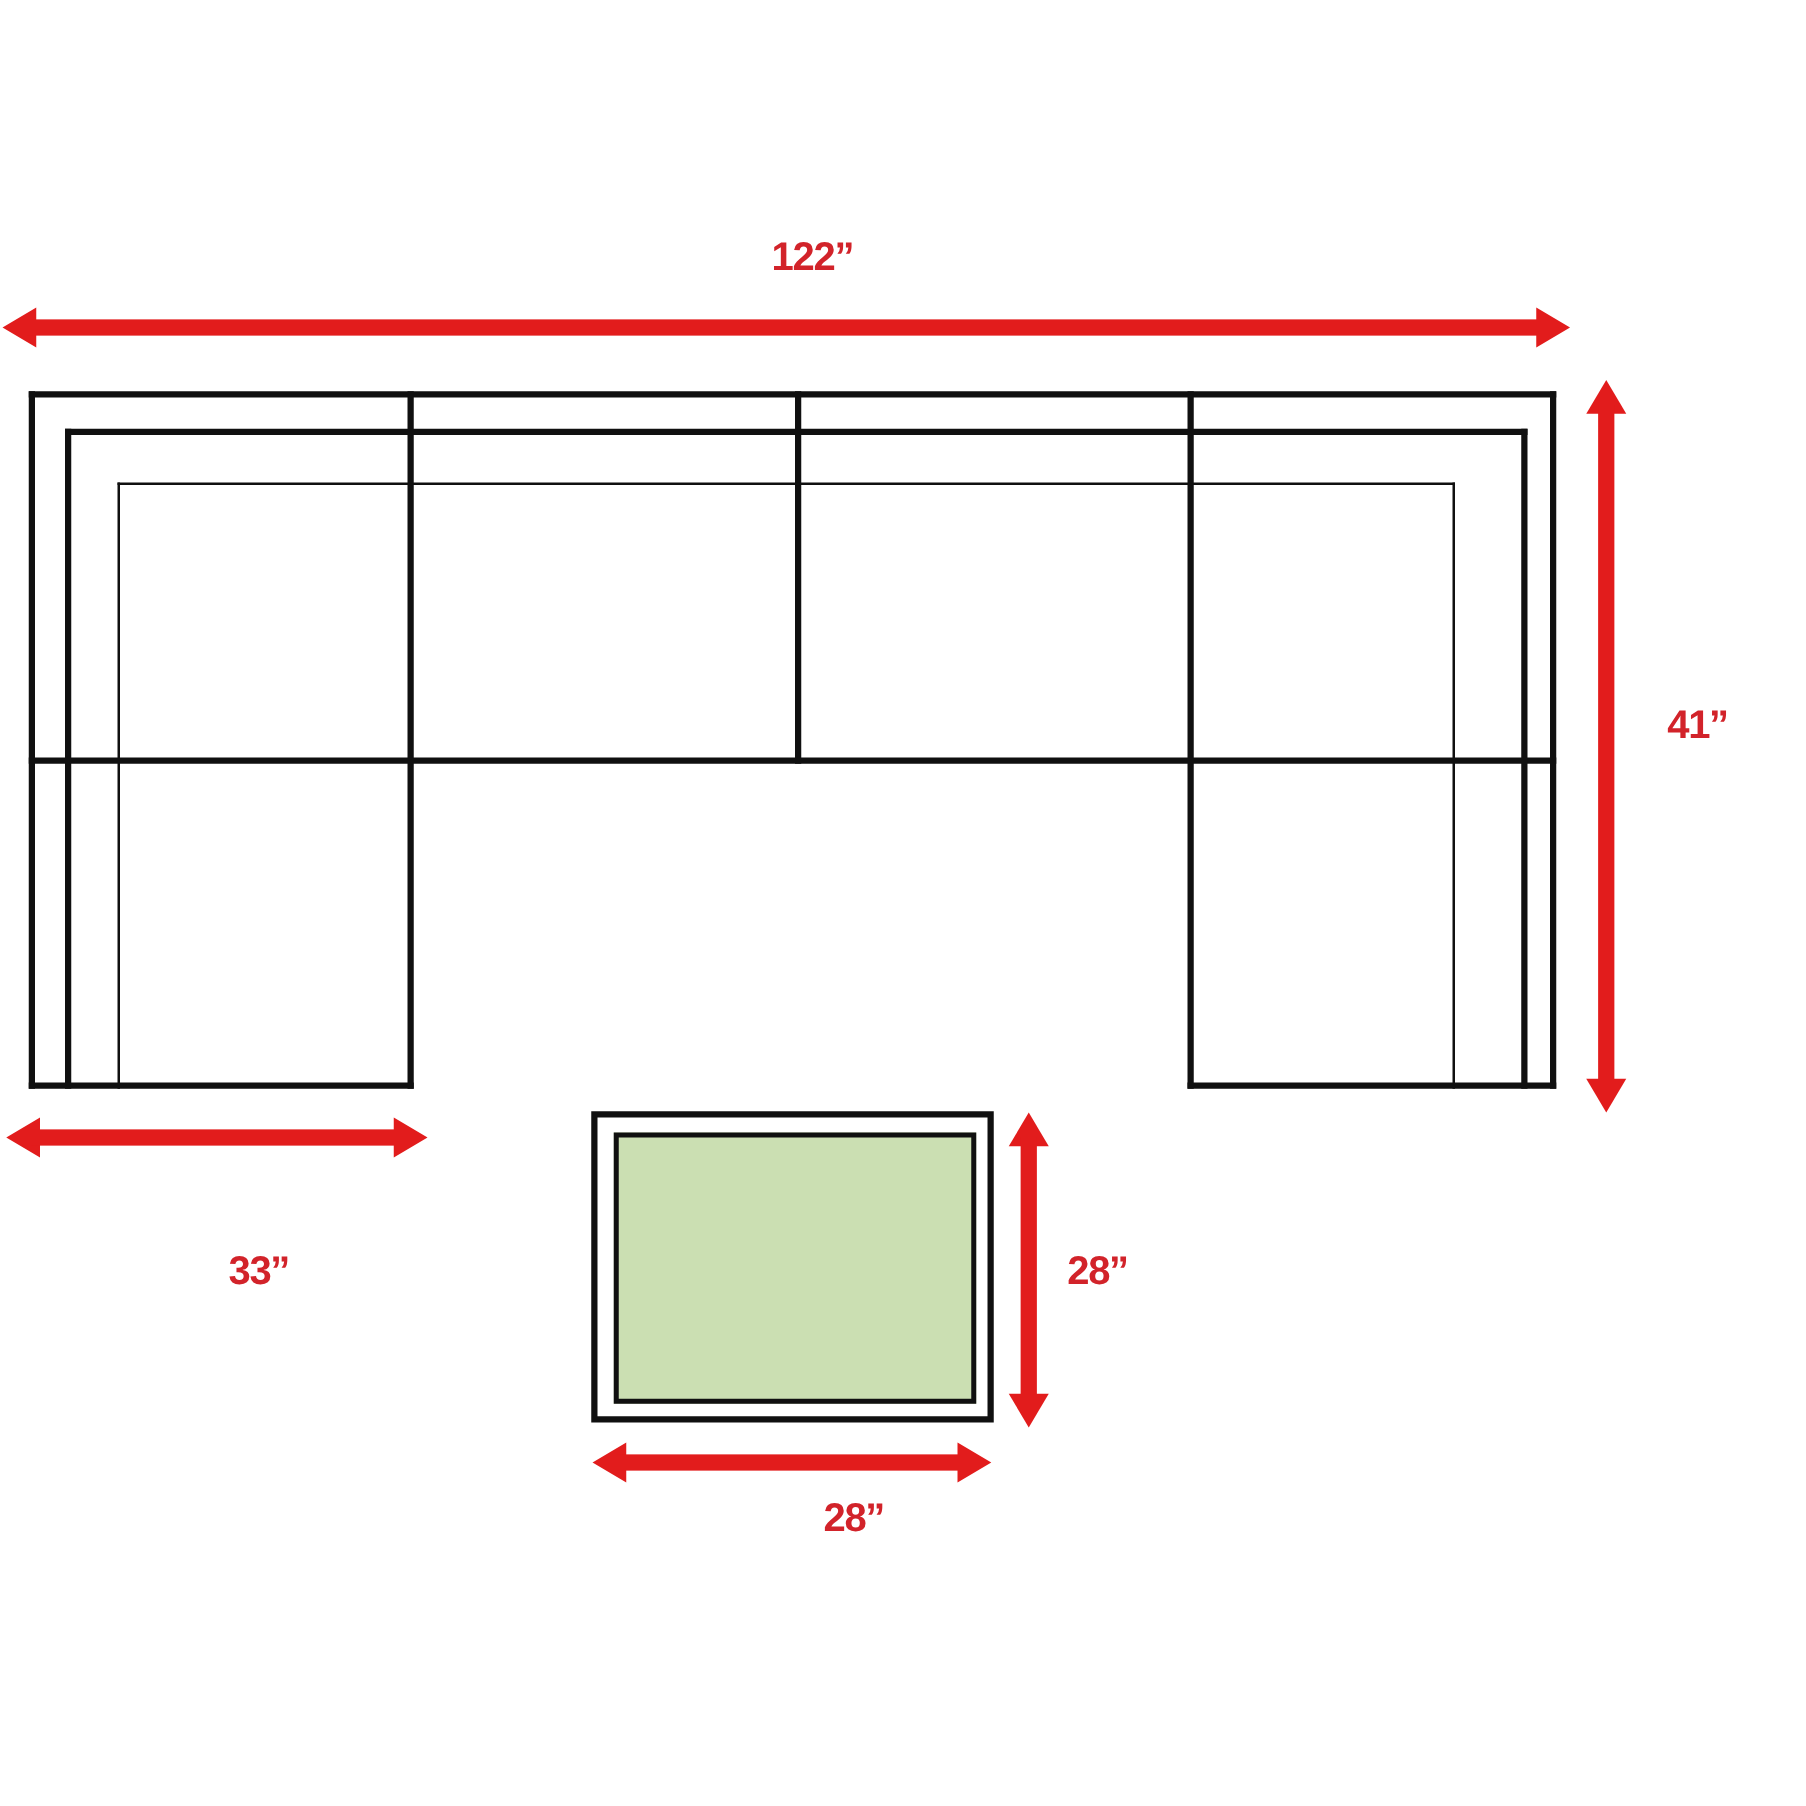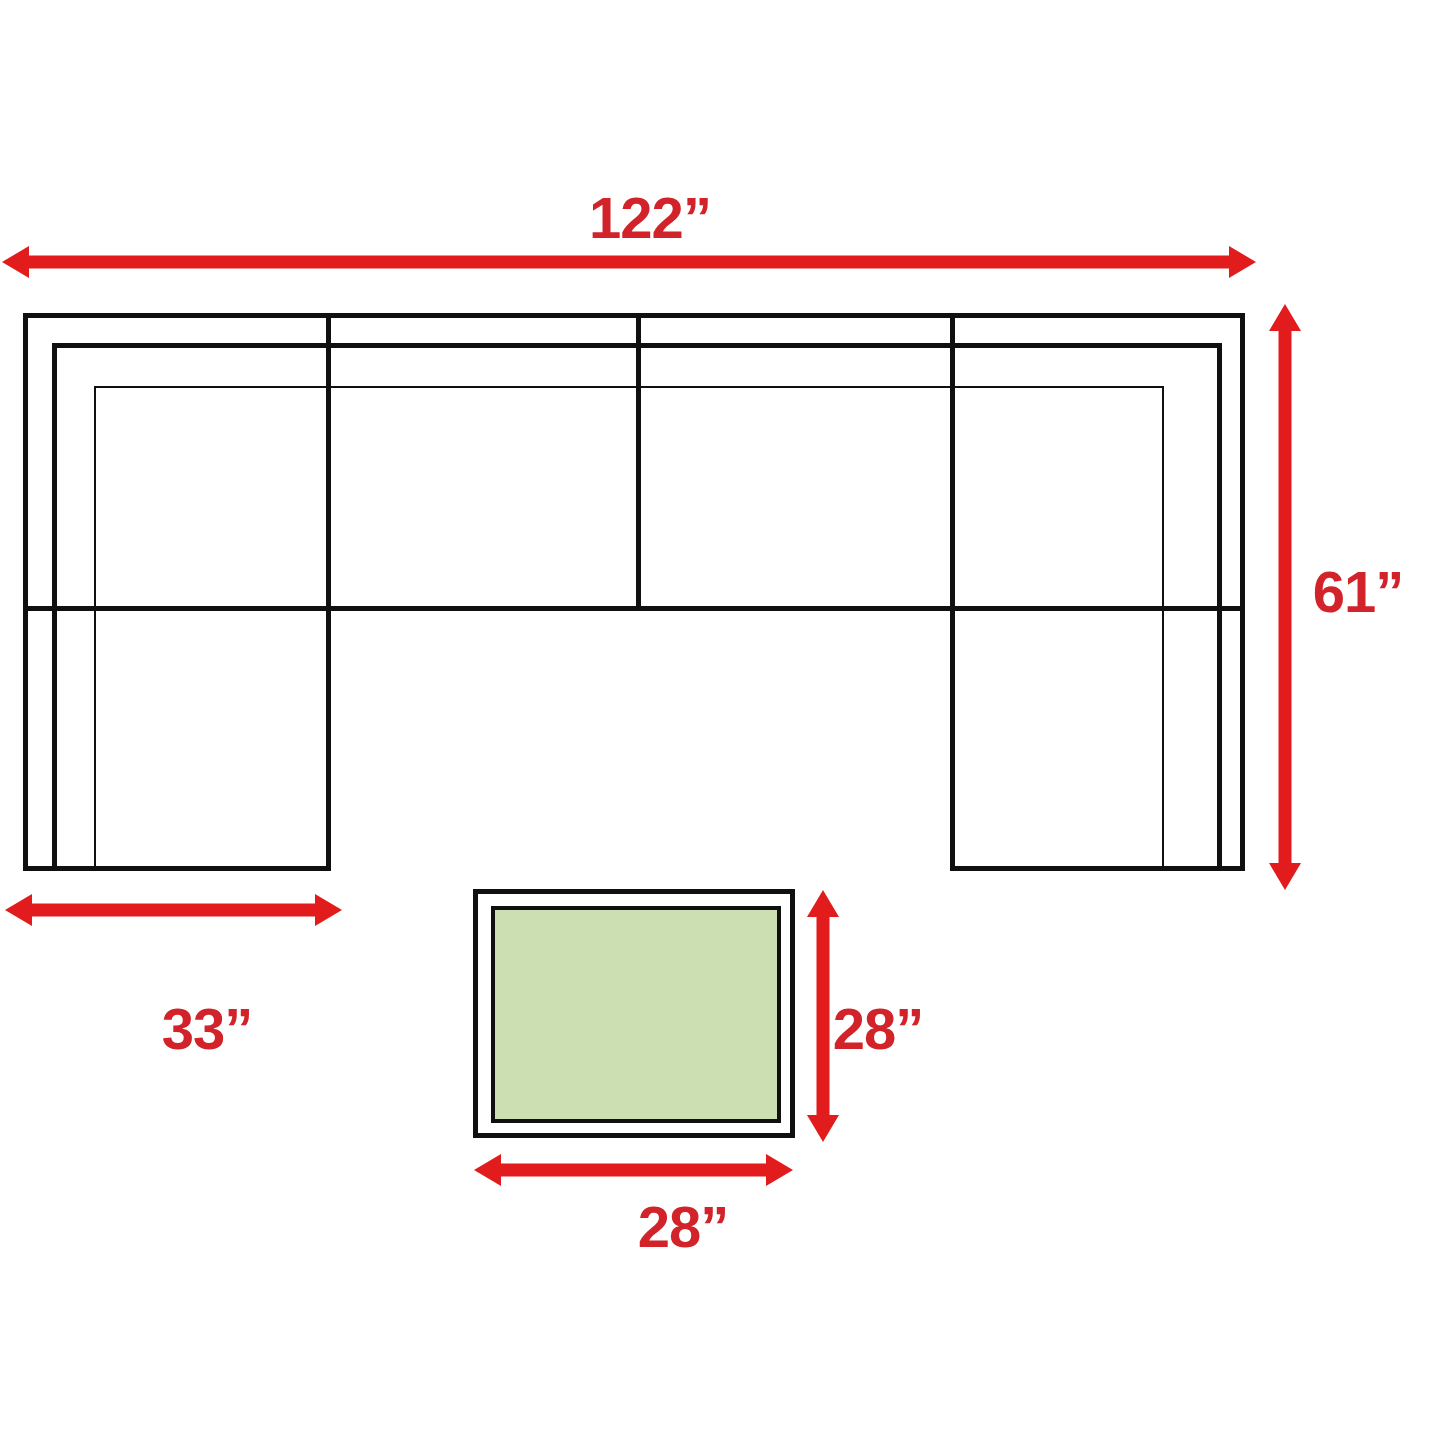--- a/index.html
+++ b/index.html
@@ -16,21 +16,21 @@
     width:1445px;height:1445px;
     background:var(--background);
     overflow:hidden;
   }
   
   .ln{position:absolute;background:var(--outline);}
   
   .dim-label{
     position:absolute;
     color:var(--label);
-    font-size:58px;
+    font-size:32px;
     font-weight:700;
     line-height:1;
     text-align:center;
     letter-spacing:-1px;
     white-space:nowrap;
   }
   
   .arrow-h,.arrow-v{position:absolute;}
   .arrow-h .shaft{
     position:absolute;left:20px;right:20px;top:50%;
@@ -72,21 +72,21 @@
     <div class="shaft"></div>
     <div class="head-r"></div>
   </div>
   <div class="dim-label" style="left:560px;top:189px;width:180px;">122”</div>
 
   <div class="arrow-v" style="left:1269px;top:304px;width:32px;height:586px;">
     <div class="head-t"></div>
     <div class="shaft"></div>
     <div class="head-b"></div>
   </div>
-  <div class="dim-label" style="left:1298px;top:563px;width:120px;">61”</div>
+  <div class="dim-label" style="left:1298px;top:563px;width:120px;">41”</div>
 
   <div>
 
     <div class="ln" style="left:23px;top:313px;width:1222px;height:5px;"></div>
     <div class="ln" style="left:52px;top:343px;width:1170px;height:5px;"></div>
     <div class="ln" style="left:94px;top:386px;width:1070px;height:2px;"></div>
     <div class="ln" style="left:23px;top:606px;width:1222px;height:5px;"></div>
     <div class="ln" style="left:23px;top:866px;width:308px;height:5px;"></div>
     <div class="ln" style="left:950px;top:866px;width:295px;height:5px;"></div>
 

